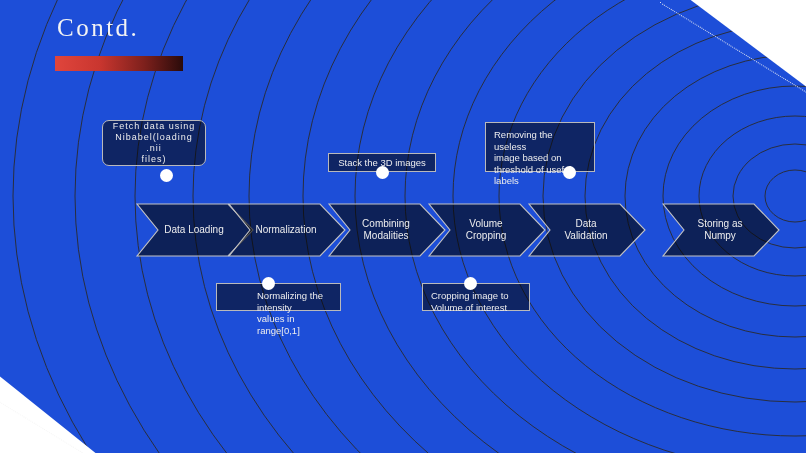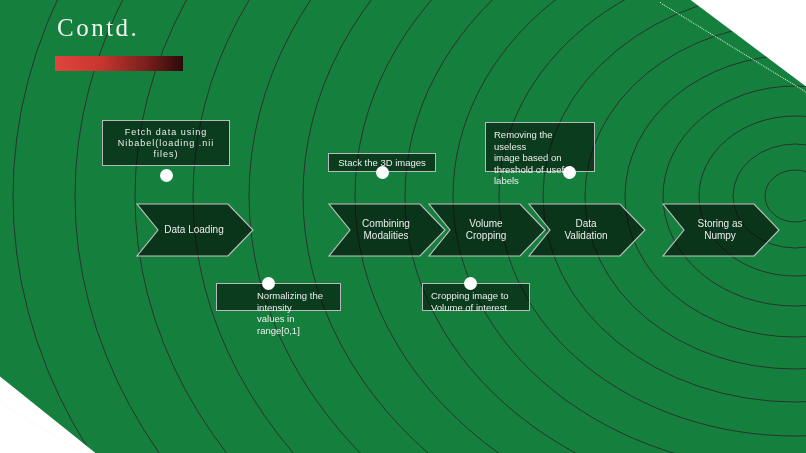--- a/index.html
+++ b/index.html
@@ -4,21 +4,21 @@
 <style>
   html, body {
     margin: 0;
     padding: 0;
     background: #000;
   }
   #slide {
     position: relative;
     width: 806px;
     height: 453px;
-    background: #15803d;
+    background: #1d4ed8;
     overflow: hidden;
     font-family: "Liberation Sans", sans-serif;
   }
 
   
   .bg-layer {
     position: absolute;
     inset: 0;
     pointer-events: none;
   }
@@ -173,21 +173,21 @@
   </div>
 
   <div class="corner corner-tr"></div>
   <div class="corner corner-bl"></div>
   <div class="dotted-line dot-tr"></div>
   <div class="dotted-line dot-bl"></div>
 
   <div class="title">Contd.</div>
   <div class="accent-bar"></div>
 
-  <div class="callout centered" style="left:102px; top:120px; width:128px; height:46px;">
+  <div class="callout centered" style="left:102px; top:120px; width:104px; height:46px;border-radius:7px;">
     <div>
       <div>Fetch data using</div>
       <div>Nibabel(loading .nii</div>
       <div>files)</div>
     </div>
   </div>
   <div class="dot" style="left:160px; top:169px;"></div>
 
   <div class="callout mid" style="left:328px; top:153px; width:108px; height:19px;">
     <div>Stack the 3D images</div>
@@ -206,20 +206,30 @@
     <div class="chev-bg">
       <svg viewBox="0 0 118 54" preserveAspectRatio="none">
         <polygon points="1,1 92,1 117,27 92,53 1,53 22,27" fill="rgba(3,3,4,0.6)" stroke="#c3c3c5" stroke-width="1.1" vector-effect="non-scaling-stroke"></polygon>
       </svg>
     </div>
     <div class="chev-label">
       <div>Data Loading</div>
     </div>
   </div>
 
+  <div class="chev" style="left:228px; width:118px;">
+    <div class="chev-bg">
+      <svg viewBox="0 0 118 54" preserveAspectRatio="none">
+        <polygon points="1,1 92,1 117,27 92,53 1,53 22,27" fill="rgba(3,3,4,0.6)" stroke="#c3c3c5" stroke-width="1.1" vector-effect="non-scaling-stroke"></polygon>
+      </svg>
+    </div>
+    <div class="chev-label">
+      <div>Normalization</div>
+    </div>
+  </div>
 
   <div class="chev" style="left:328px; width:118px;">
     <div class="chev-bg">
       <svg viewBox="0 0 118 54" preserveAspectRatio="none">
         <polygon points="1,1 92,1 117,27 92,53 1,53 22,27" fill="rgba(3,3,4,0.6)" stroke="#c3c3c5" stroke-width="1.1" vector-effect="non-scaling-stroke"></polygon>
       </svg>
     </div>
     <div class="chev-label">
       <div>Combining</div>
       <div>Modalities</div>

